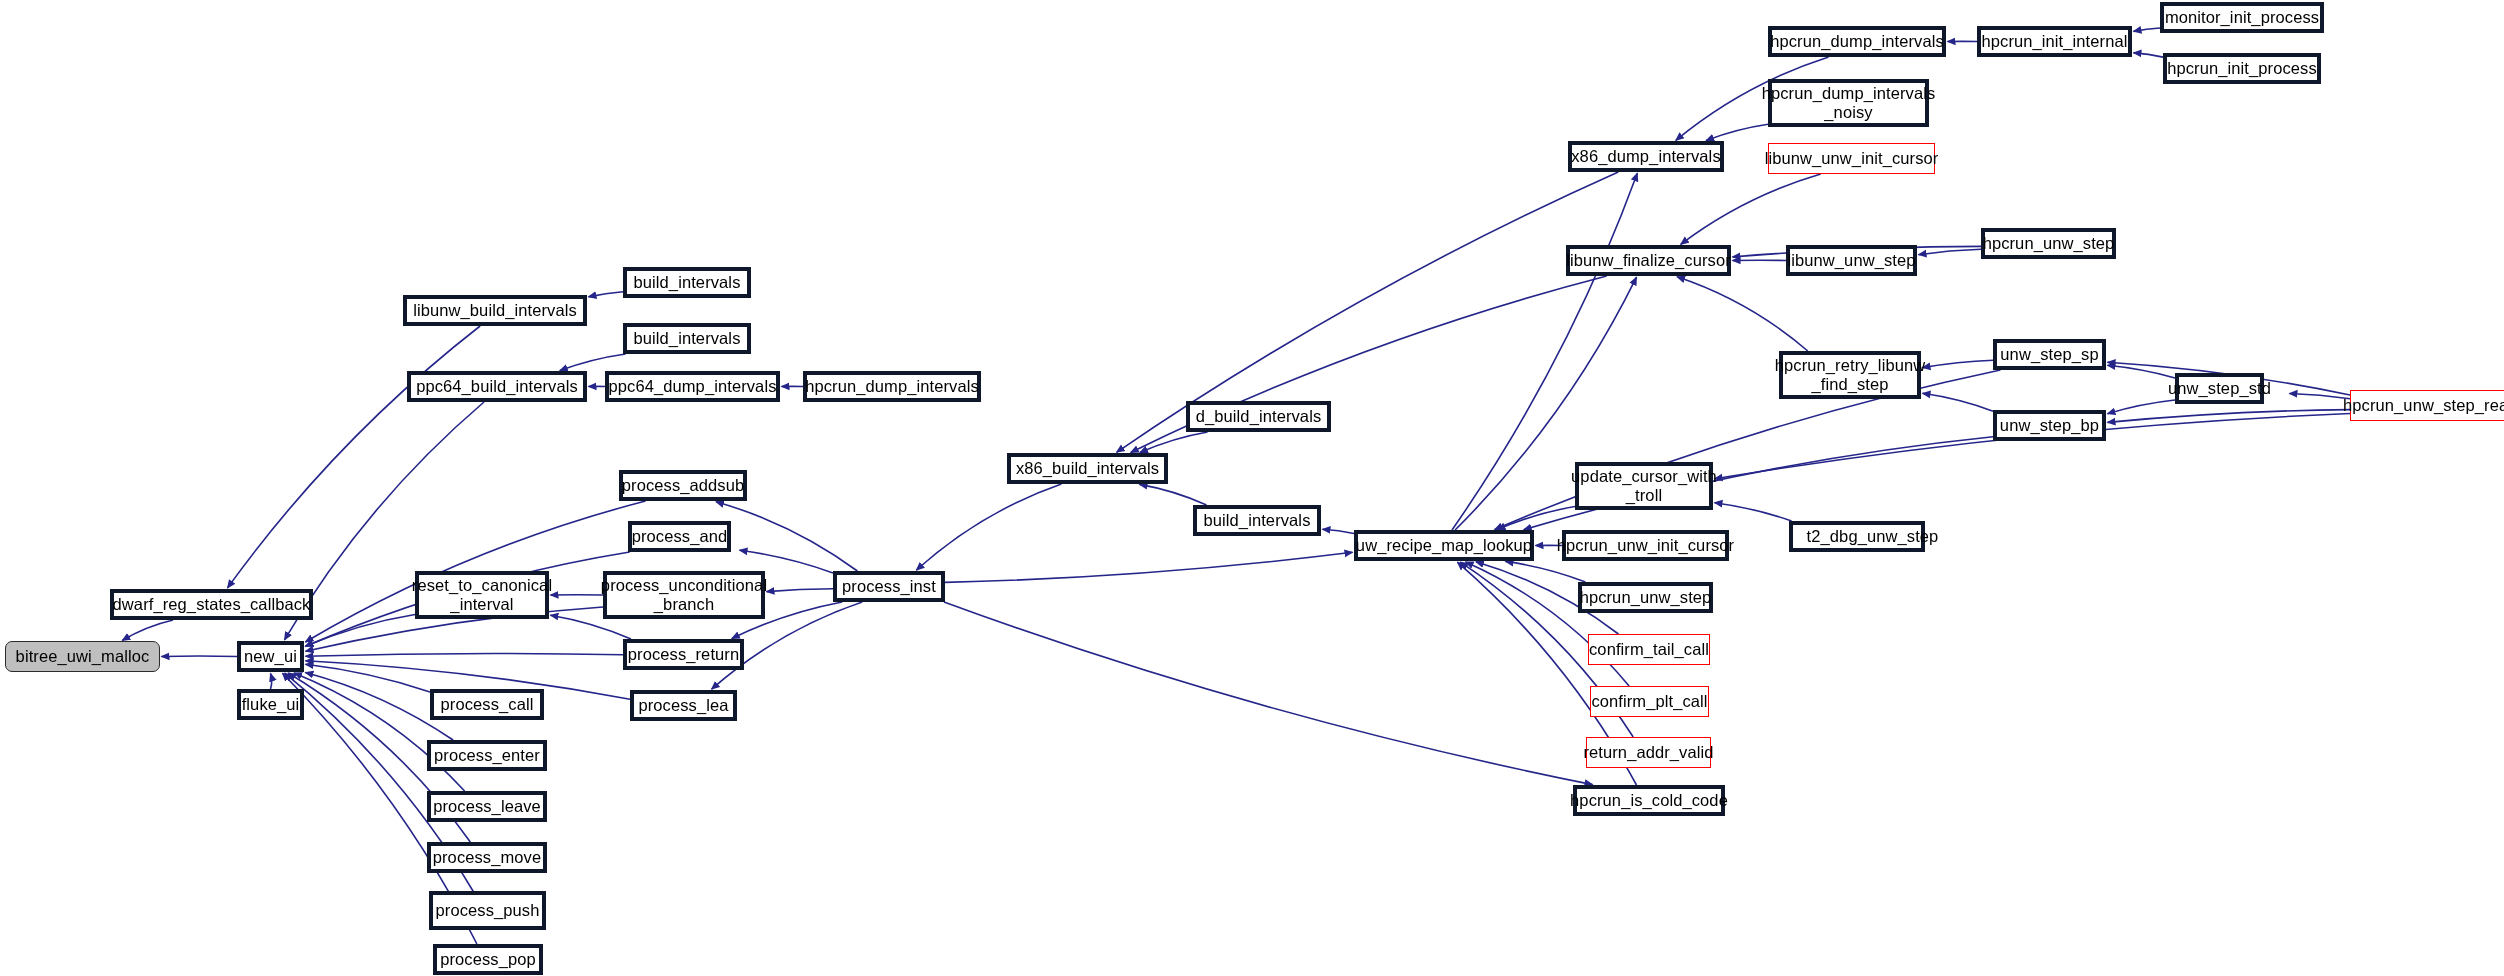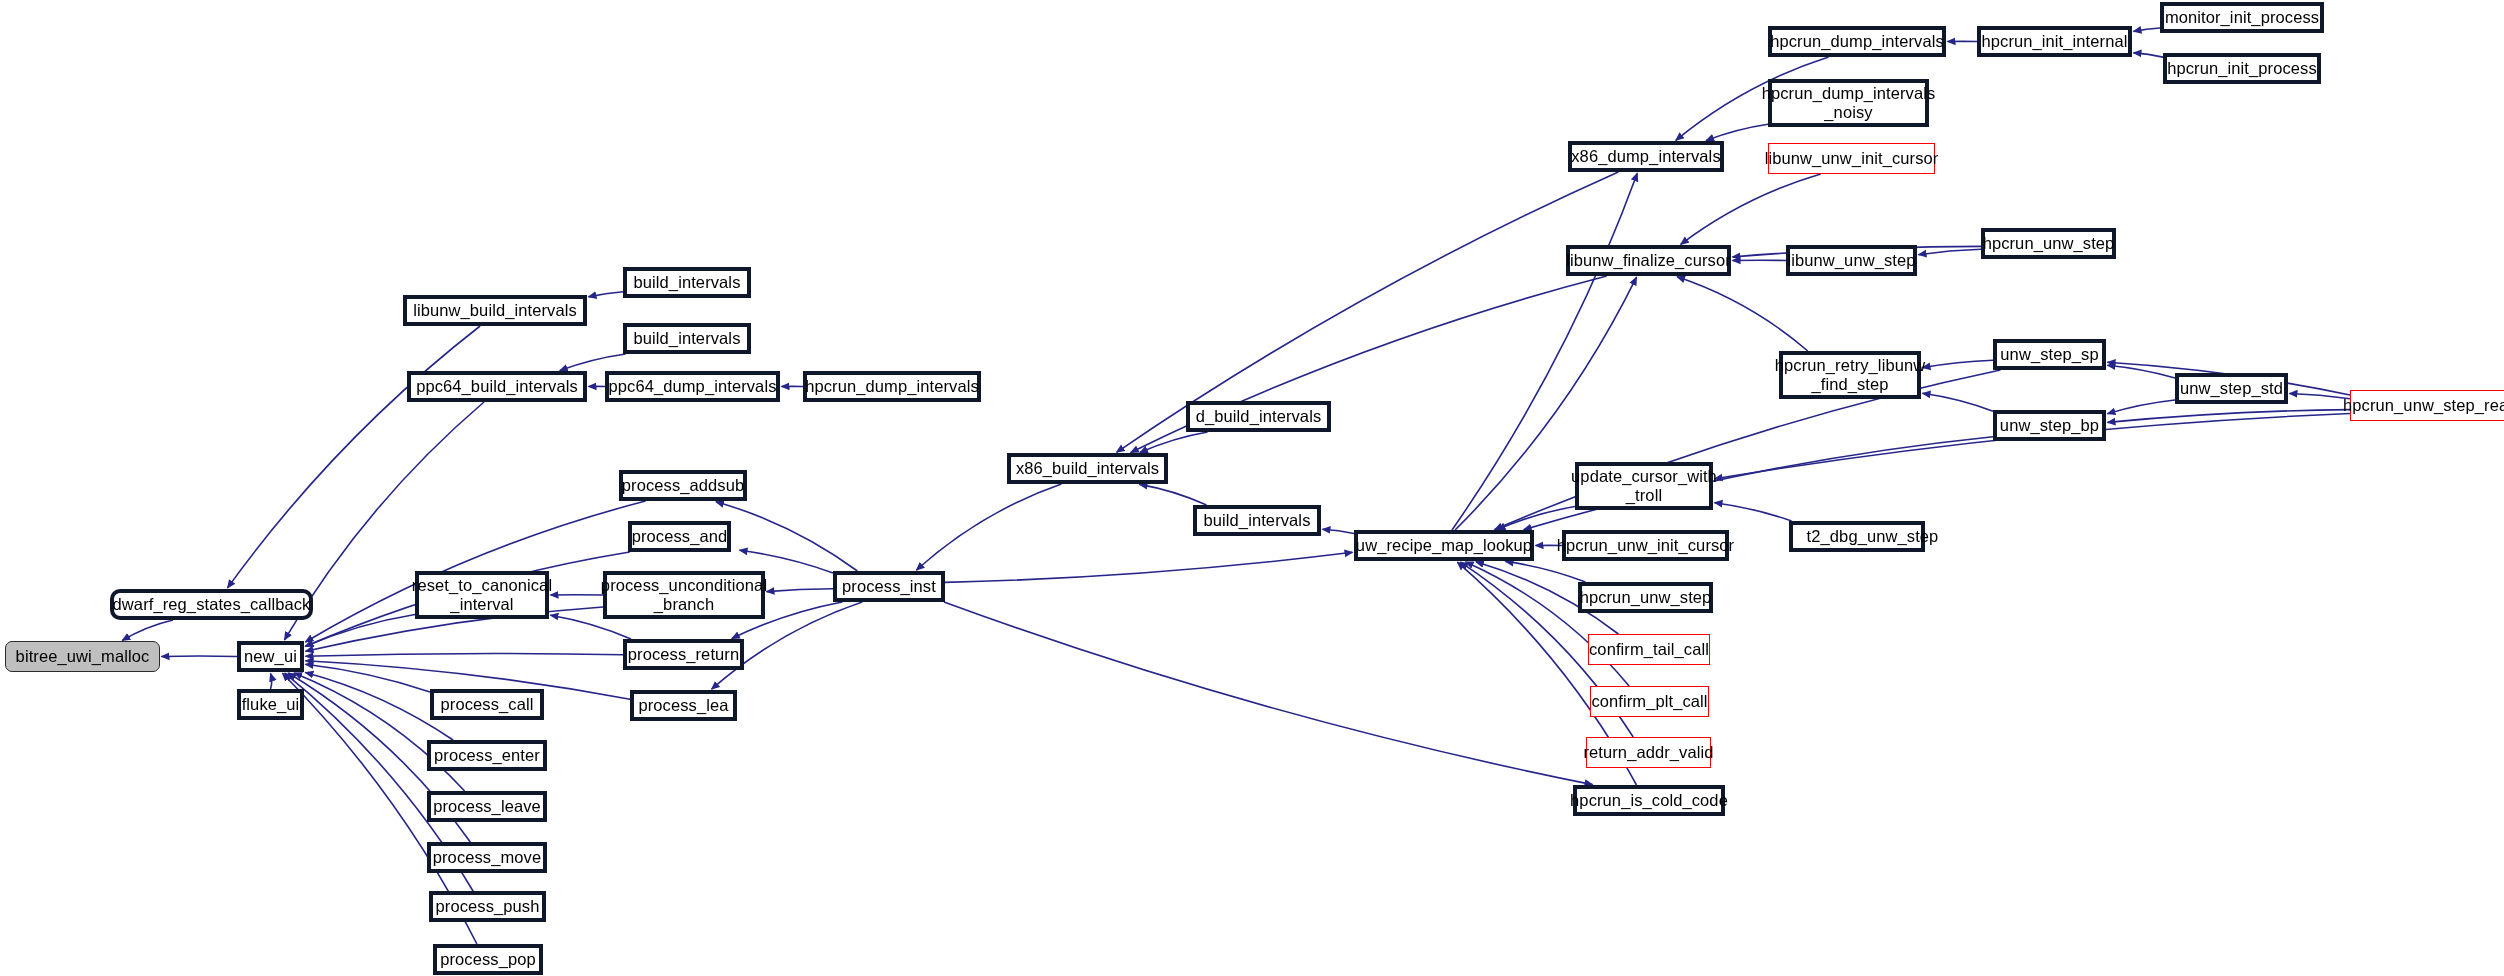--- a/index.html
+++ b/index.html
@@ -89,34 +89,34 @@
         <path d="M1455.1,530.0 Q1566.8,418.7 1636.5,277.2" marker-end="url(#ah)"></path>
         <path d="M1452.0,530.0 Q1567.6,363.6 1637.3,173.3" marker-end="url(#ah)"></path>
         <path d="M945.0,582.4 Q1149.5,577.6 1352.5,552.3" marker-end="url(#ah)"></path>
         <path d="M944.0,602.0 Q1261.2,718.3 1592.5,784.6" marker-end="url(#ah)"></path>
       </g>
   </svg>
   <div id="node-layer">
       <div class="node cur" style="left: 5px; top: 641px; width: 155px; height: 31px; border-radius: 7px;">bitree_uwi_malloc</div>
       <div class="node" style="left: 237px; top: 641px; width: 67px; height: 31px;">new_ui</div>
       <div class="node" style="left: 237px; top: 689px; width: 67px; height: 31px;">fluke_ui</div>
-      <div class="node" style="left: 110px; top: 589px; width: 203px; height: 31px; border-radius: 10px;">dwarf_reg_states_callback</div>
+      <div class="node" style="left: 110px; top: 589px; width: 203px; height: 31px;">dwarf_reg_states_callback</div>
       <div class="node" style="left: 403px; top: 295px; width: 184px; height: 31px;">libunw_build_intervals</div>
       <div class="node" style="left: 623px; top: 267px; width: 128px; height: 31px;">build_intervals</div>
       <div class="node" style="left: 623px; top: 323px; width: 128px; height: 31px;">build_intervals</div>
       <div class="node" style="left: 407px; top: 371px; width: 180px; height: 31px;">ppc64_build_intervals</div>
       <div class="node" style="left: 605px; top: 371px; width: 175px; height: 31px;">ppc64_dump_intervals</div>
       <div class="node" style="left: 803px; top: 371px; width: 178px; height: 31px;">hpcrun_dump_intervals</div>
       <div class="node" style="left: 415px; top: 571px; width: 134px; height: 48px;">reset_to_canonical
 _interval</div>
       <div class="node" style="left: 430px; top: 689px; width: 114px; height: 31px;">process_call</div>
       <div class="node" style="left: 427px; top: 740px; width: 120px; height: 31px;">process_enter</div>
       <div class="node" style="left: 427px; top: 791px; width: 120px; height: 31px;">process_leave</div>
       <div class="node" style="left: 427px; top: 842px; width: 120px; height: 31px;">process_move</div>
-      <div class="node" style="left: 429px; top: 891px; width: 117px; height: 31px;">process_push</div>
+      <div class="node" style="left: 429px; top: 891px; width: 117px; height: 39px;">process_push</div>
       <div class="node" style="left: 433px; top: 944px; width: 110px; height: 31px;">process_pop</div>
       <div class="node" style="left: 619px; top: 470px; width: 128px; height: 31px;">process_addsub</div>
       <div class="node" style="left: 628px; top: 521px; width: 103px; height: 31px;">process_and</div>
       <div class="node" style="left: 603px; top: 571px; width: 162px; height: 48px;">process_unconditional
 _branch</div>
       <div class="node" style="left: 623px; top: 639px; width: 121px; height: 31px;">process_return</div>
       <div class="node" style="left: 630px; top: 690px; width: 107px; height: 31px;">process_lea</div>
       <div class="node" style="left: 833px; top: 571px; width: 112px; height: 31px;">process_inst</div>
       <div class="node" style="left: 1007px; top: 453px; width: 161px; height: 31px;">x86_build_intervals</div>
       <div class="node" style="left: 1186px; top: 401px; width: 145px; height: 31px;">d_build_intervals</div>
@@ -130,21 +130,21 @@
       <div class="node" style="left: 1977px; top: 26px; width: 155px; height: 31px;">hpcrun_init_internal</div>
       <div class="node" style="left: 2160px; top: 2px; width: 164px; height: 31px;">monitor_init_process</div>
       <div class="node" style="left: 2163px; top: 53px; width: 158px; height: 31px;">hpcrun_init_process</div>
       <div class="node" style="left: 1566px; top: 245px; width: 165px; height: 31px;">libunw_finalize_cursor</div>
       <div class="node" style="left: 1786px; top: 245px; width: 131px; height: 31px;">libunw_unw_step</div>
       <div class="node" style="left: 1981px; top: 228px; width: 135px; height: 31px;">hpcrun_unw_step</div>
       <div class="node" style="left: 1779px; top: 351px; width: 142px; height: 48px;">hpcrun_retry_libunw
 _find_step</div>
       <div class="node" style="left: 1993px; top: 339px; width: 113px; height: 31px;">unw_step_sp</div>
       <div class="node" style="left: 1993px; top: 410px; width: 113px; height: 31px;">unw_step_bp</div>
-      <div class="node" style="left: 2175px; top: 373px; width: 113px; height: 31px;">unw_step_std</div>
+      <div class="node" style="left: 2175px; top: 373px; width: 89px; height: 31px;">unw_step_std</div>
       <div class="node red" style="left: 2350px; top: 390px; width: 155px; height: 31px;">hpcrun_unw_step_real</div>
       <div class="node" style="left: 1575px; top: 462px; width: 138px; height: 48px;">update_cursor_with
 _troll</div>
       <div class="node" style="left: 1562px; top: 530px; width: 167px; height: 31px;">hpcrun_unw_init_cursor</div>
       <div class="node" style="left: 1578px; top: 582px; width: 135px; height: 31px;">hpcrun_unw_step</div>
       <div class="node red" style="left: 1588px; top: 634px; width: 122px; height: 31px;">confirm_tail_call</div>
       <div class="node red" style="left: 1590px; top: 686px; width: 119px; height: 31px;">confirm_plt_call</div>
       <div class="node red" style="left: 1586px; top: 737px; width: 125px; height: 31px;">return_addr_valid</div>
       <div class="node" style="left: 1573px; top: 785px; width: 152px; height: 31px;">hpcrun_is_cold_code</div>
       <div class="node" style="left: 1789px; top: 521px; width: 136px; height: 31px; padding-left: 31px;">t2_dbg_unw_step</div>

